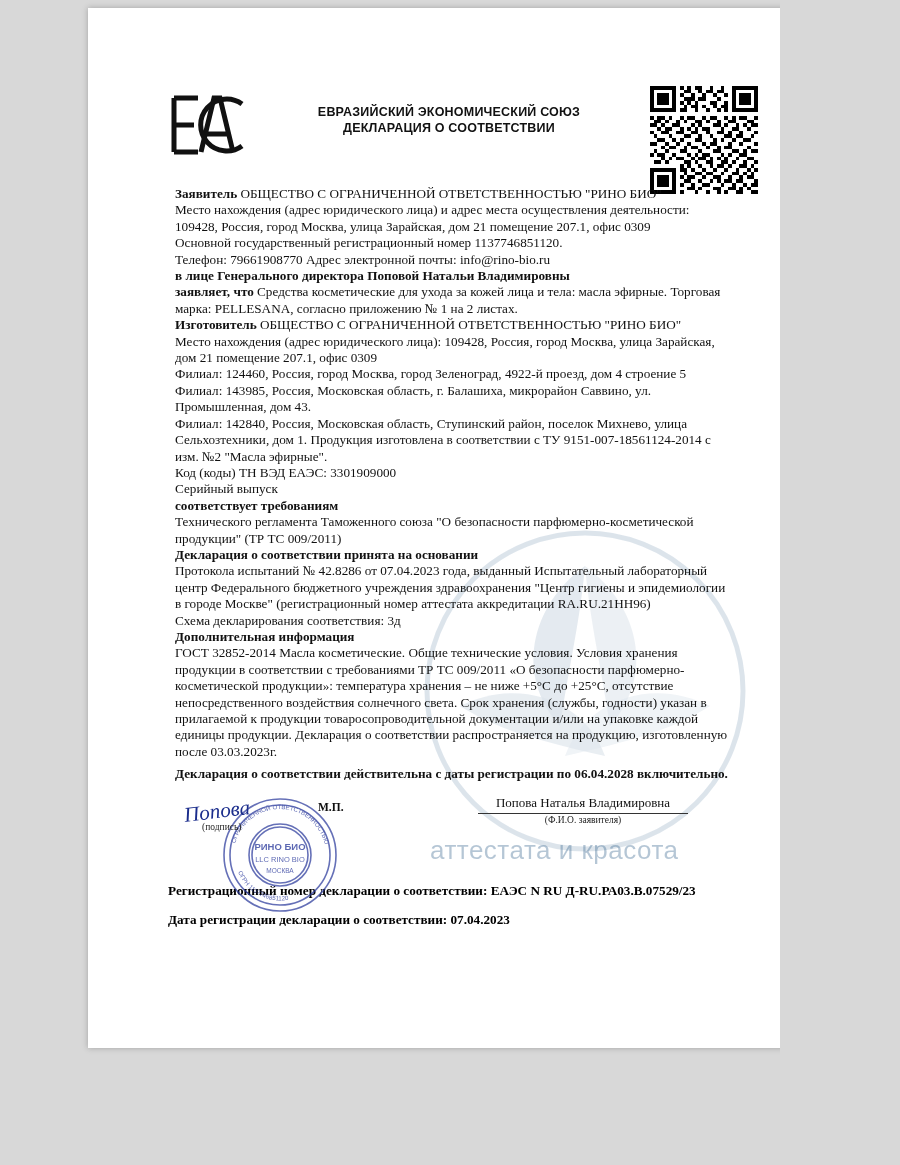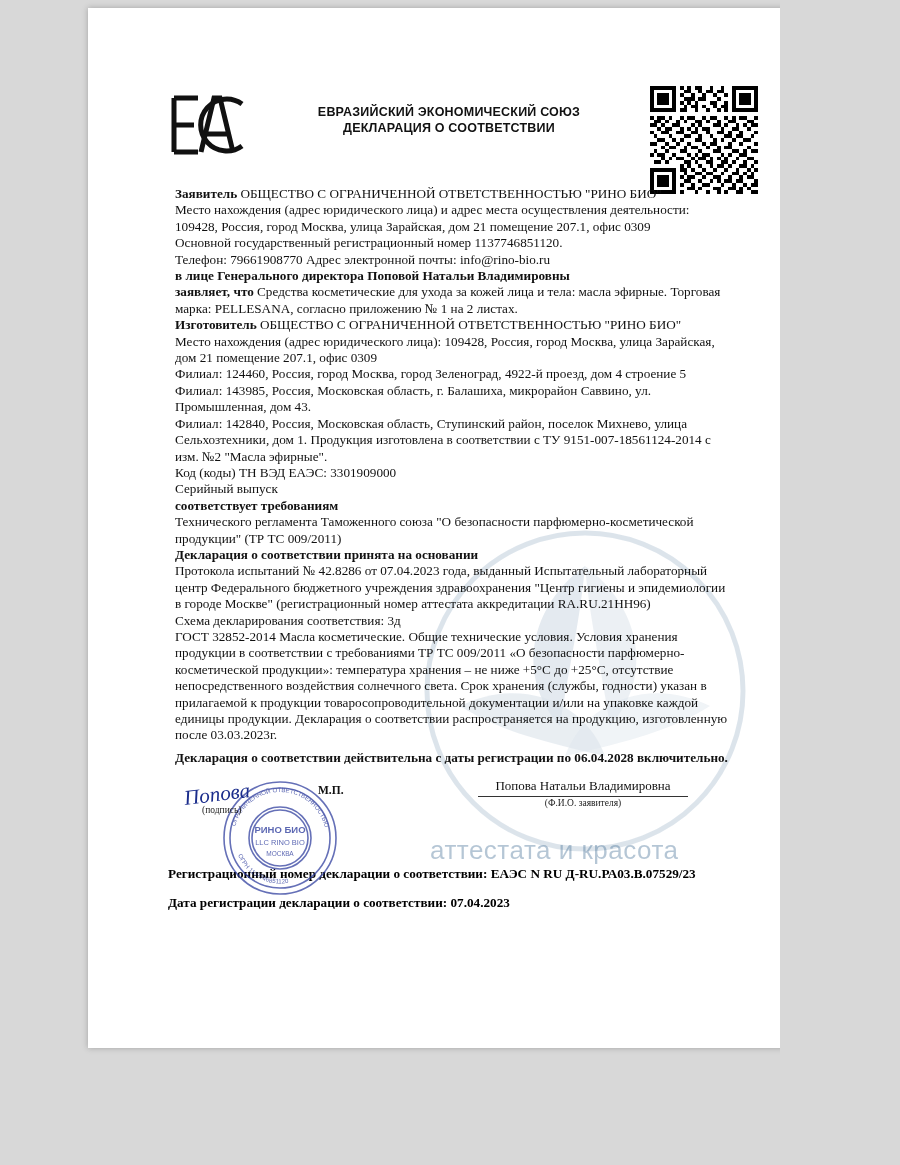--- a/index.html
+++ b/index.html
@@ -449,20 +449,21 @@
       <p class="blk">Серийный выпуск</p>
 
       <p class="blk b">соответствует требованиям</p>
       <p class="blk">Технического регламента Таможенного союза "О безопасности парфюмерно-косметической продукции" (ТР ТС 009/2011)</p>
 
       <p class="blk b">Декларация о соответствии принята на основании</p>
       <p class="blk">Протокола испытаний № 42.8286 от 07.04.2023 года, выданный Испытательный лабораторный центр Федерального бюджетного учреждения здравоохранения "Центр гигиены и эпидемиологии в городе Москве" (регистрационный номер аттестата аккредитации RA.RU.21НН96)</p>
 
       <p class="blk">Схема декларирования соответствия: 3д</p>
 
+      <p class="blk b">Дополнительная информация</p>
       <p class="blk">ГОСТ 32852-2014 Масла косметические. Общие технические условия. Условия хранения продукции в соответствии с требованиями ТР ТС 009/2011 «О безопасности парфюмерно-косметической продукции»: температура хранения – не ниже +5°С до +25°С, отсутствие непосредственного воздействия солнечного света. Срок хранения (службы, годности) указан в прилагаемой к продукции товаросопроводительной документации и/или на упаковке каждой единицы продукции. Декларация о соответствии распространяется на продукцию, изготовленную после 03.03.2023г.</p>
 
       <p class="blk b" style="margin-top:6px;">Декларация о соответствии действительна с даты регистрации по 06.04.2028 включительно.</p>
     </div>
 
     <div class="sig-area">
 
       <div class="stamp">
         <svg width="120" height="120" viewBox="0 0 120 120" xmlns="http://www.w3.org/2000/svg">
           <g fill="none" stroke="#2b3a9c" stroke-width="1.6" opacity="0.85">
@@ -488,21 +489,21 @@
       </div>
 
       <div class="sig-left">
         <div class="sig-script">Попова</div>
         <div class="sig-caption">(подпись)</div>
       </div>
 
       <div class="mp">М.П.</div>
 
       <div class="sig-right">
-        <div class="sig-name">Попова Натальи Владимировна</div>
+        <div class="sig-name">Попова Наталья Владимировна</div>
         <div class="sig-rule"></div>
         <div class="sig-sub">(Ф.И.О. заявителя)</div>
       </div>
     </div>
 
     <div>
       <p class="footer-line b">
         <span>Регистрационный номер декларации о соответствии:</span>
         <span>ЕАЭС N RU Д-RU.РА03.В.07529/23</span>
       </p>

